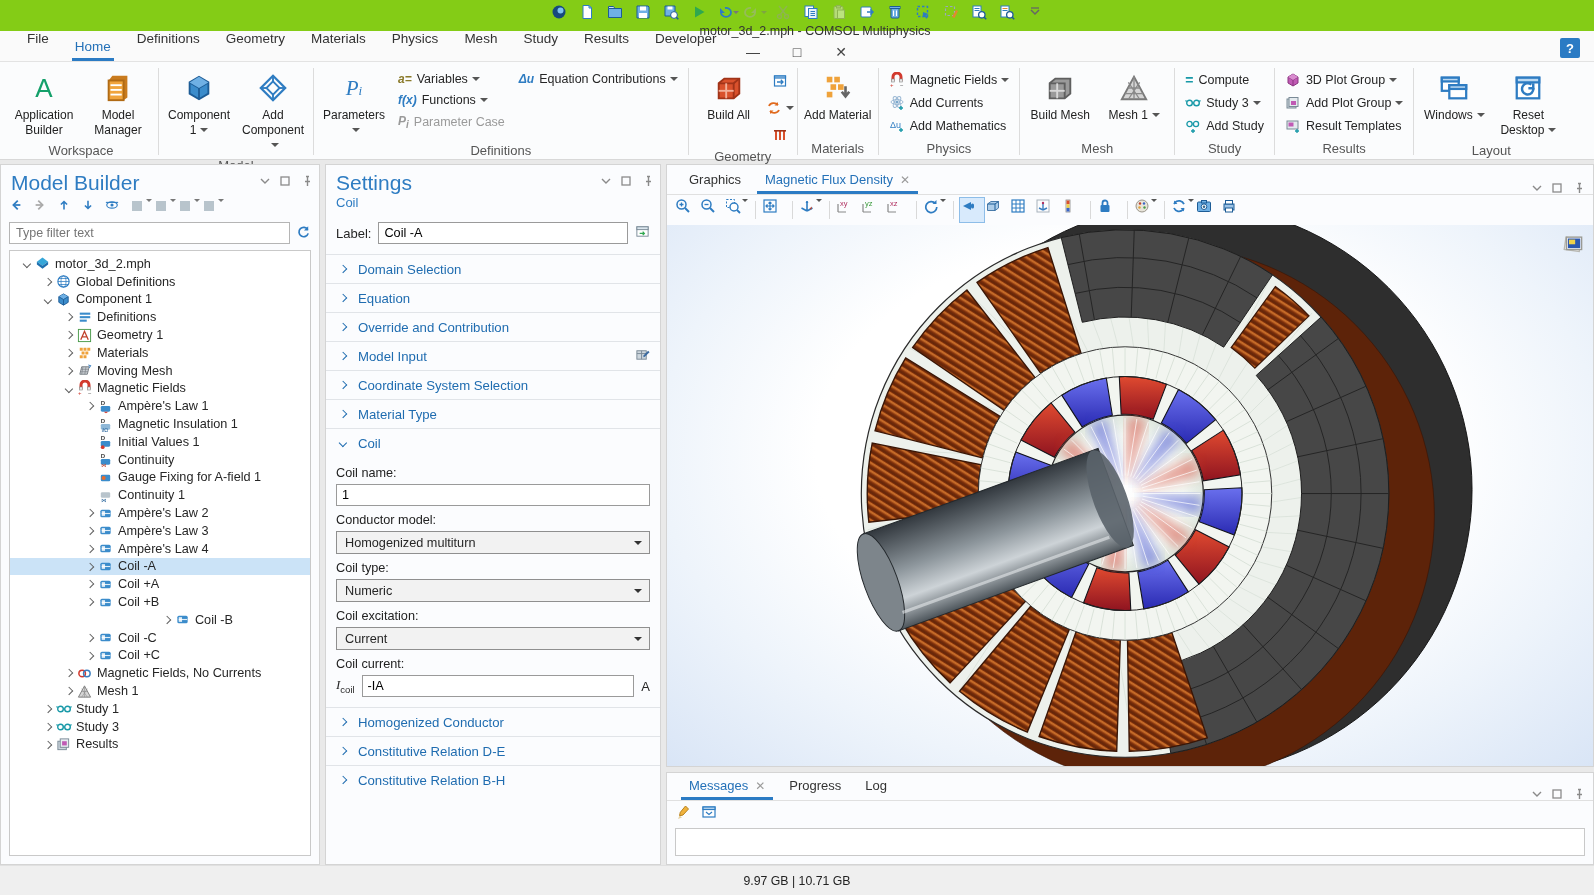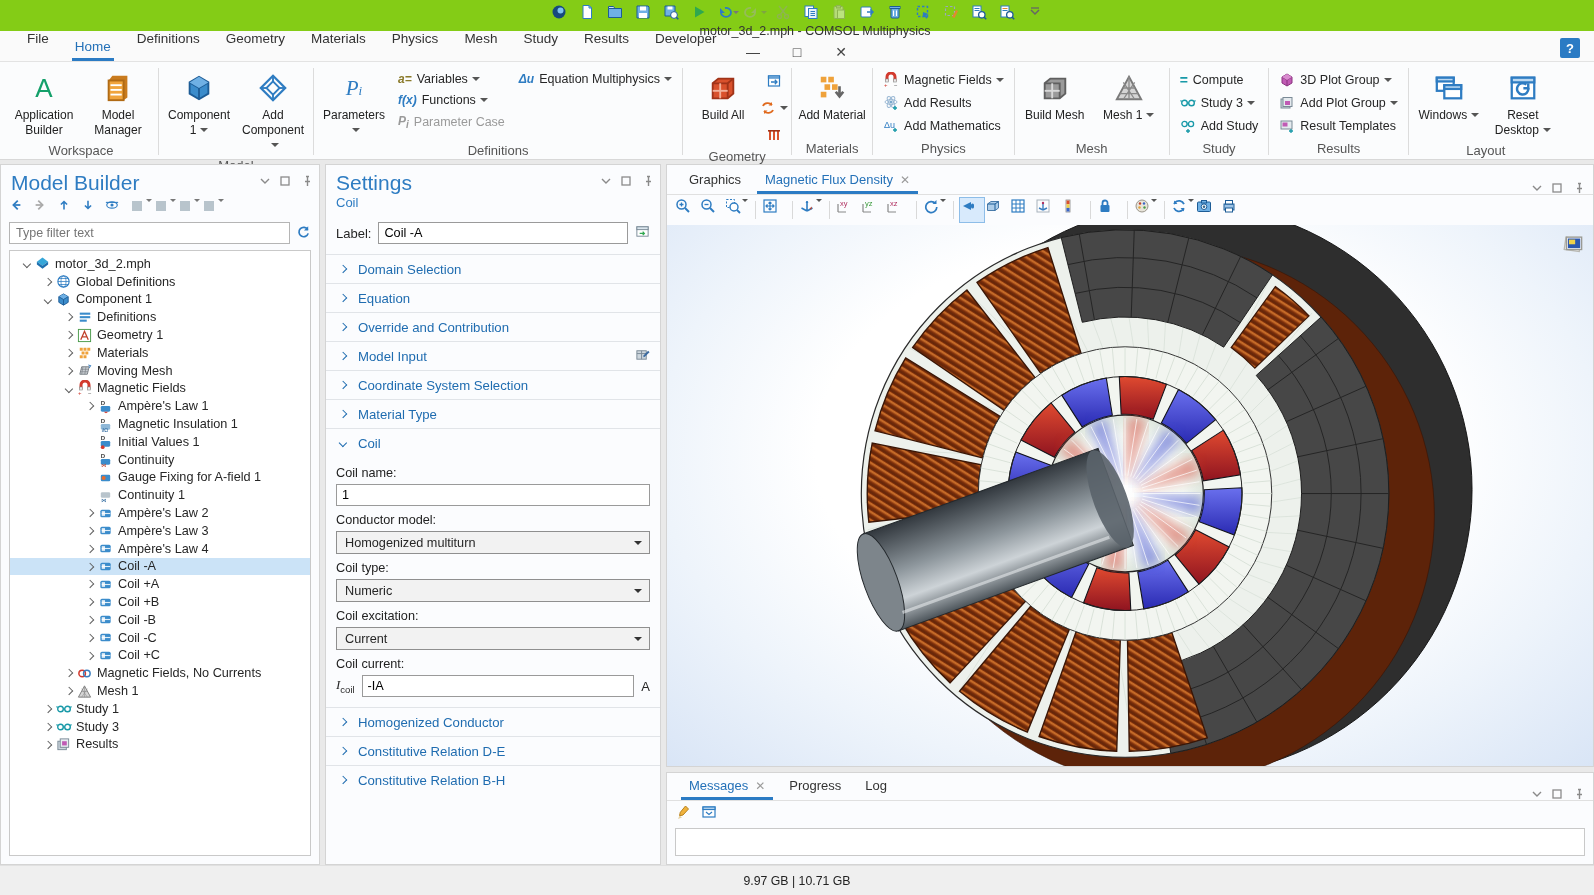--- a/index.html
+++ b/index.html
@@ -387,21 +387,21 @@
               <span class="glyph" style="color:#9a9a9a;font-size:12px">P<sub>i</sub></span>
             </span>
             <span>Parameter Case</span>
           </div>
         </div>
         <div class="rrows">
           <div class="rrow">
             <span style="display: inline-flex; align-items: center; justify-content: center;">
               <span class="glyph" style="color:#2e7cc2;font-size:12px">Δu</span>
             </span>
-            <span class="dd">Equation Multiphysics</span>
+            <span class="dd">Equation Contributions</span>
           </div>
         </div>
       </div>
       <div class="rgroup-label">Definitions</div>
     </div>
     <div class="rsep"></div>
     <div class="rgroup">
       <div class="rgroup-items">
         <div class="rbig">
           <div class="bicon">
@@ -491,21 +491,21 @@
           <div class="rrow">
             <span style="display: inline-flex; align-items: center; justify-content: center;">
               <svg class="ic" width="16" height="16" viewBox="0 0 16 16">
                 <circle cx="8" cy="7" r="1.6" fill="#7aa7cc"></circle>
                 <ellipse cx="8" cy="7" rx="6" ry="2.4" fill="none" stroke="#9ab8d4"></ellipse>
                 <ellipse cx="8" cy="7" rx="6" ry="2.4" fill="none" stroke="#9ab8d4" transform="rotate(60 8 7)"></ellipse>
                 <ellipse cx="8" cy="7" rx="6" ry="2.4" fill="none" stroke="#9ab8d4" transform="rotate(-60 8 7)"></ellipse>
                 <path d="M12 11v4m-2-2h4" stroke="#1899a8" stroke-width="1.4"></path>
               </svg>
             </span>
-            <span>Add Results</span>
+            <span>Add Currents</span>
           </div>
           <div class="rrow">
             <span style="display: inline-flex; align-items: center; justify-content: center;">
               <svg class="ic" width="16" height="16" viewBox="0 0 16 16">
                 <text x="1" y="10" font-size="9" fill="#2e7cc2">Δu</text>
                 <path d="M12 10v4m-2-2h4" stroke="#1899a8" stroke-width="1.4"></path>
               </svg>
             </span>
             <span>Add Mathematics</span>
           </div>
@@ -1021,21 +1021,21 @@
             <span style="display: inline-flex; align-items: center; justify-content: center;">
               <svg class="ic" width="15" height="15" viewBox="0 0 16 16">
                 <rect x="2.5" y="4" width="11" height="8" rx="1.6" fill="#3b8ccb"></rect>
                 <rect x="4" y="5.5" width="3.5" height="5" fill="#fff" opacity=".85"></rect>
                 <rect x="4" y="7.4" width="9" height="1.2" fill="#fff" opacity=".85"></rect>
               </svg>
             </span>
           </span>
           <span>Coil +B</span>
         </div>
-        <div class="trow" style="padding-left: 73px;">
+        <div class="trow" style="padding-left: 73px; justify-content: center;">
           <span class="texp">
             <i class="c"></i>
           </span>
           <span class="ticon">
             <span style="display: inline-flex; align-items: center; justify-content: center;">
               <svg class="ic" width="15" height="15" viewBox="0 0 16 16">
                 <rect x="2.5" y="4" width="11" height="8" rx="1.6" fill="#3b8ccb"></rect>
                 <rect x="4" y="5.5" width="3.5" height="5" fill="#fff" opacity=".85"></rect>
                 <rect x="4" y="7.4" width="9" height="1.2" fill="#fff" opacity=".85"></rect>
               </svg>

